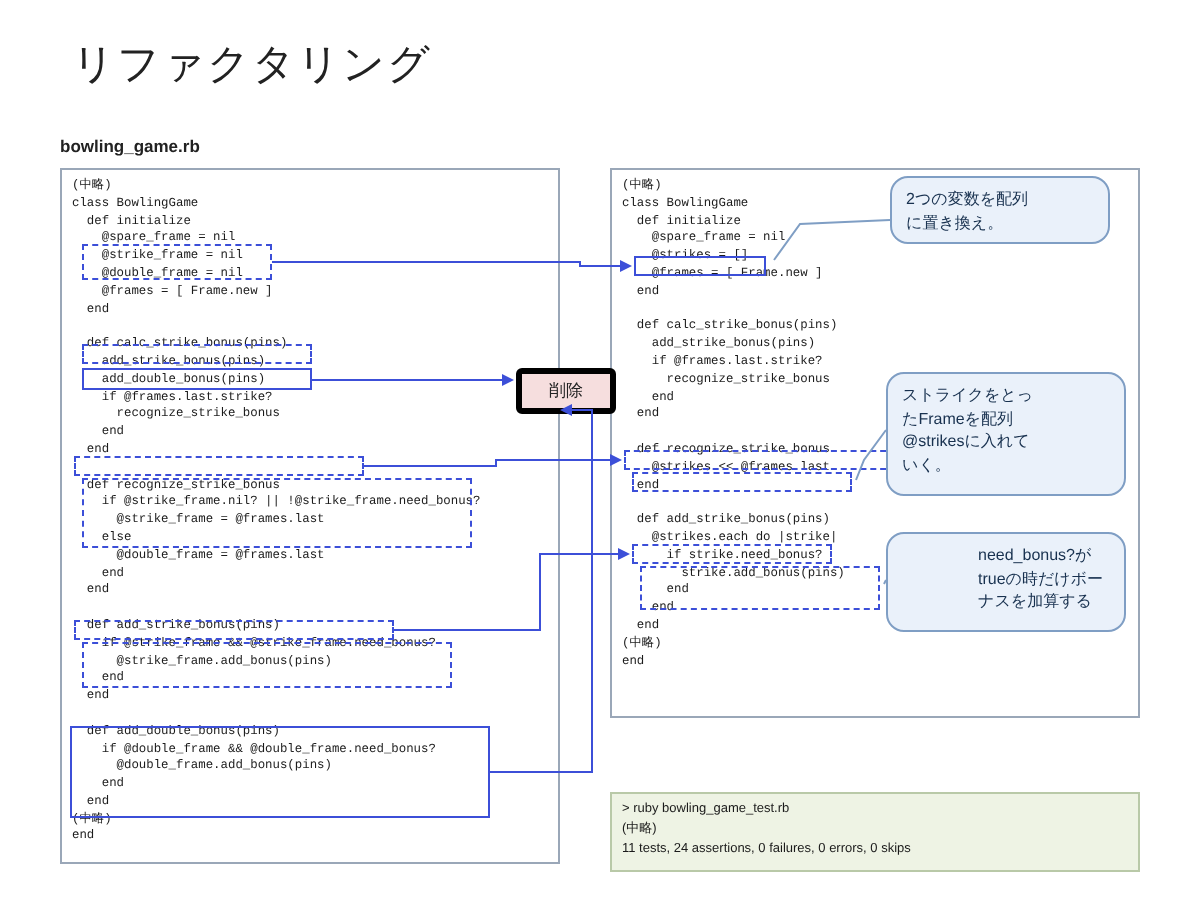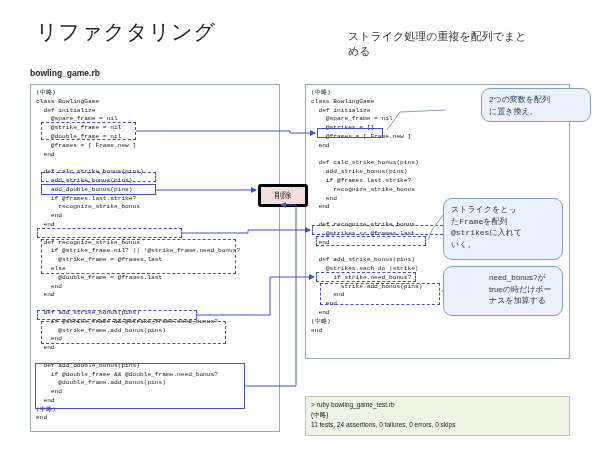--- a/index.html
+++ b/index.html
@@ -99,21 +99,20 @@
   }
 
   svg.overlay{position:absolute;left:0;top:0;width:600px;height:450px;pointer-events:none;}
 </style>
 </head>
 <body>
 
 <div class="slide">
 
   <div class="title">リファクタリング</div>
-  <div class="subtitle">ストライク処理の重複を配列でまとめる</div>
   <div class="filename">bowling_game.rb</div>
 
   <div class="panel panel-left">
     <div class="code">(中略)
 class BowlingGame
   def initialize
     @spare_frame = nil
     @strike_frame = nil
     @double_frame = nil
     @frames = [ Frame.new ]
@@ -191,23 +190,23 @@
   <div class="solidblue" style="left:35px;top:363px;width:210px;height:46px;"></div>
 
   <div class="solidblue" style="left:317px;top:128px;width:66px;height:10px;"></div>
   <div class="dash" style="left:312px;top:225px;width:136px;height:10px;"></div>
   <div class="dash" style="left:316px;top:236px;width:110px;height:10px;"></div>
   <div class="dash" style="left:316px;top:272px;width:100px;height:10px;"></div>
   <div class="dash" style="left:320px;top:283px;width:120px;height:22px;"></div>
 
   <div class="delbox">削除</div>
 
-  <div class="callout" style="left:445px;top:88px;width:110px;height:34px;white-space:pre-line;margin-left:36px;">2つの変数を配列
+  <div class="callout" style="left:445px;top:88px;width:110px;height:34px;white-space:pre-line;">2つの変数を配列
 に置き換え。</div>
-  <div class="callout" style="left:443px;top:198px;width:120px;height:62px;white-space:pre-line;font-family:Liberation Mono, monospace;">ストライクをとっ
+  <div class="callout" style="left:443px;top:186px;width:120px;height:62px;white-space:pre-line;">ストライクをとっ
 たFrameを配列
 @strikesに入れて
 いく。</div>
   <div class="callout" style="left:443px;top:266px;width:120px;height:50px;white-space:pre-line;padding-left:45px;">need_bonus?が
 trueの時だけボー
 ナスを加算する</div>
 
   <div class="console">
     <div>&gt; ruby bowling_game_test.rb</div>
     <div>(中略)</div>

